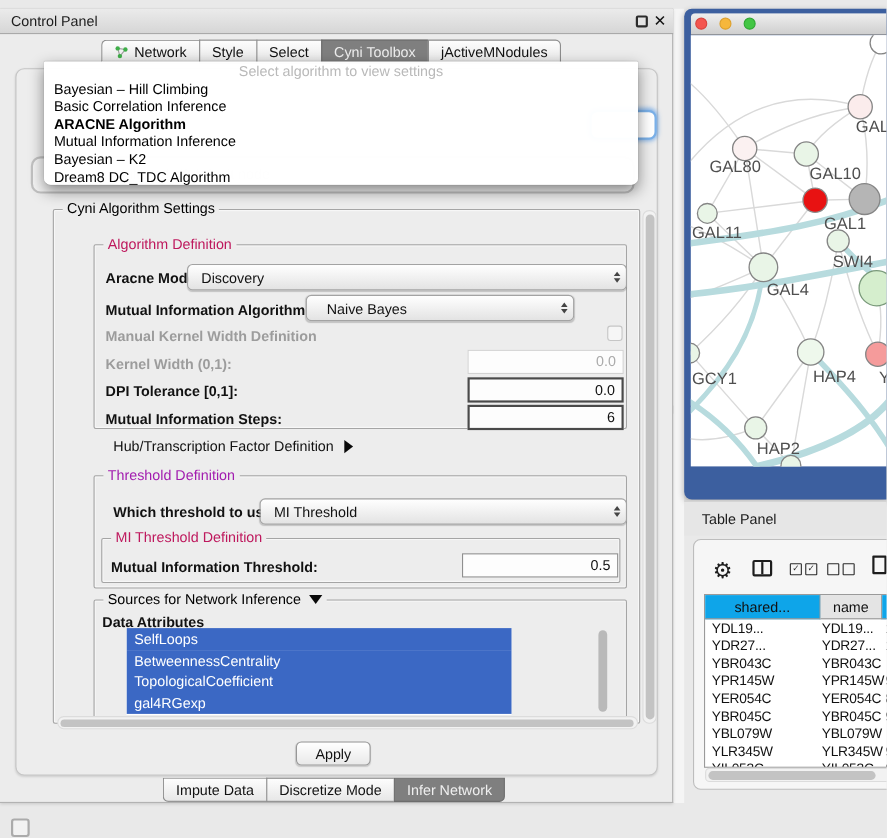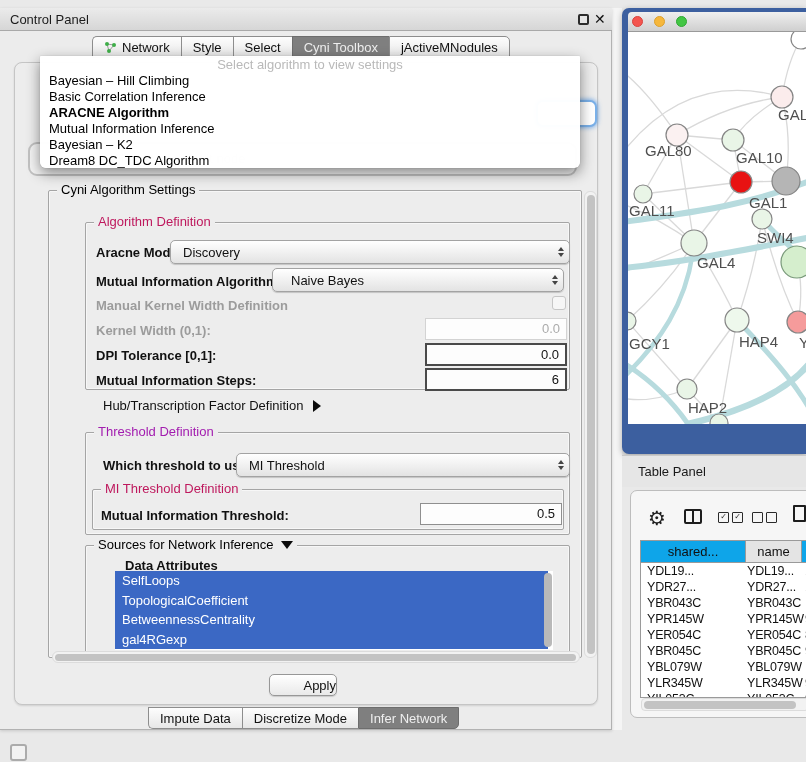--- a/index.html
+++ b/index.html
@@ -45,21 +45,21 @@
   .popup .ph{font-size:13px;color:#b9b9b9;text-align:center;height:16px;line-height:16px;margin-top:1px;}
   .popup .item{font-size:13px;color:#000;height:16px;line-height:16px;padding-left:9px;white-space:nowrap;}
   .popup .item.bold{font-weight:bold;}
   
   .attr-list{background:#ffffff;overflow:hidden;}
   .attr-item{height:19.5px;line-height:19.5px;background:#3b68c4;color:#ffffff;font-size:13px;padding-left:7px;white-space:nowrap;}
   
   .sb-track{background:#f2f2f2;border:1px solid #dcdcdc;border-radius:6px;}
   .sb-thumb{background:#c3c3c3;border-radius:5px;}
   
-  .btn{display:flex;align-items:center;justify-content:flex-end;height:22px;border:1px solid #979797;border-radius:5px;background:linear-gradient(#ffffff,#e9e9e9);font-size:13px;color:#111;box-shadow:0 1px 1px rgba(0,0,0,.15);}
+  .btn{display:flex;align-items:center;justify-content:center;height:22px;border:1px solid #979797;border-radius:5px;background:linear-gradient(#ffffff,#e9e9e9);font-size:13px;color:#111;box-shadow:0 1px 1px rgba(0,0,0,.15);}
   
   .net-frame{left:622px;top:8px;width:184px;height:446px;background:#3c5f9f;border-radius:7px 0 0 7px;box-shadow:0 2px 6px rgba(0,0,0,.3);}
   .net-titlebar{left:628px;top:12px;width:178px;height:20px;background:linear-gradient(#efefef,#cfcfcf);border-radius:4px 0 0 0;border-bottom:1px solid #9a9a9a;}
   .tl{width:11px;height:11px;border-radius:50%;}
   .net-canvas{left:628px;top:32px;width:178px;height:392px;background:#ffffff;}
   
   .tp-strip{left:622px;top:455px;width:184px;height:32px;background:#e6e6e6;border-top:1px solid #c9c9c9;}
   .tp-title{left:638px;top:464px;font-size:13px;color:#1a1a1a;}
   .tp-panel{left:630px;top:490px;width:192px;height:228px;background:#f6f6f6;border:1px solid #bdbdbd;border-radius:7px;}
   .grid{border:1px solid #9a9a9a;background:#fff;overflow:hidden;}
@@ -149,21 +149,21 @@
   </div>
   <div class="abs lbl" style="left:96px;top:245px;">Aracne Mode:</div>
   <div class="abs combo" style="left:170px;top:240px;width:400px;">
     <span>Discovery</span>
     <span class="spin">
         <i class="up"></i>
         <i class="dn"></i>
       </span>
   </div>
   <div class="abs lbl" style="left:96px;top:274px;">Mutual Information Algorithm Type:</div>
-  <div class="abs combo" style="left:272px;top:268px;width:292px;padding-left:18px;">
+  <div class="abs combo" style="left:278px;top:268px;width:244px;padding-left:18px;">
     <span>Naive Bayes</span>
     <span class="spin">
         <i class="up"></i>
         <i class="dn"></i>
       </span>
   </div>
   <div class="abs lbl dis" style="left:96px;top:298px;">Manual Kernel Width Definition</div>
   <div class="abs checkbox" style="left:552px;top:296px;"></div>
   <div class="abs lbl dis" style="left:96px;top:323px;">Kernel Width (0,1):</div>
   <div class="abs field dis" style="left:425px;top:318px;width:142px;height:22px;">0.0</div>
@@ -193,25 +193,25 @@
   </div>
   <div class="abs lbl" style="left:101px;top:508px;">Mutual Information Threshold:</div>
   <div class="abs field" style="left:420px;top:503px;width:142px;height:22px;border-color:#8f8f8f;">0.5</div>
 
   <div class="abs group" style="left:85px;top:545px;width:485px;height:111px;">
     <span class="gtitle" style="display:flex;align-items:center;gap:7px;">
       <span>Sources for Network Inference</span>
       <span class="tri-down"></span>
     </span>
   </div>
-  <div class="abs lbl" style="left:93px;top:558px;margin-left:32px;">Data Attributes</div>
-  <div class="abs attr-list" style="left:115px;top:571px;width:438px;height:79px;">
+  <div class="abs lbl" style="left:93px;top:558px;">Data Attributes</div>
+  <div class="abs attr-list" style="left:115px;top:571px;width:350px;height:79px;">
     <div class="attr-item" style="width:426px;">SelfLoops</div>
+    <div class="attr-item" style="width:426px;">BetweennessCentrality</div>
     <div class="attr-item" style="width:426px;">TopologicalCoefficient</div>
-    <div class="attr-item" style="width:426px;">BetweennessCentrality</div>
     <div class="attr-item" style="width:426px;">gal4RGexp</div>
   </div>
   <div class="abs sb-thumb" style="left:544px;top:573px;width:8px;height:74px;background:#b9b9b9;"></div>
 
   <div class="abs sb-track" style="left:52px;top:651px;width:528px;height:12px;">
     <div class="sb-thumb" style="position:absolute;left:2px;top:2px;width:521px;height:7px;"></div>
   </div>
 
   <div class="abs btn" style="left:269px;top:674px;width:68px;">
     <span>Apply</span>

